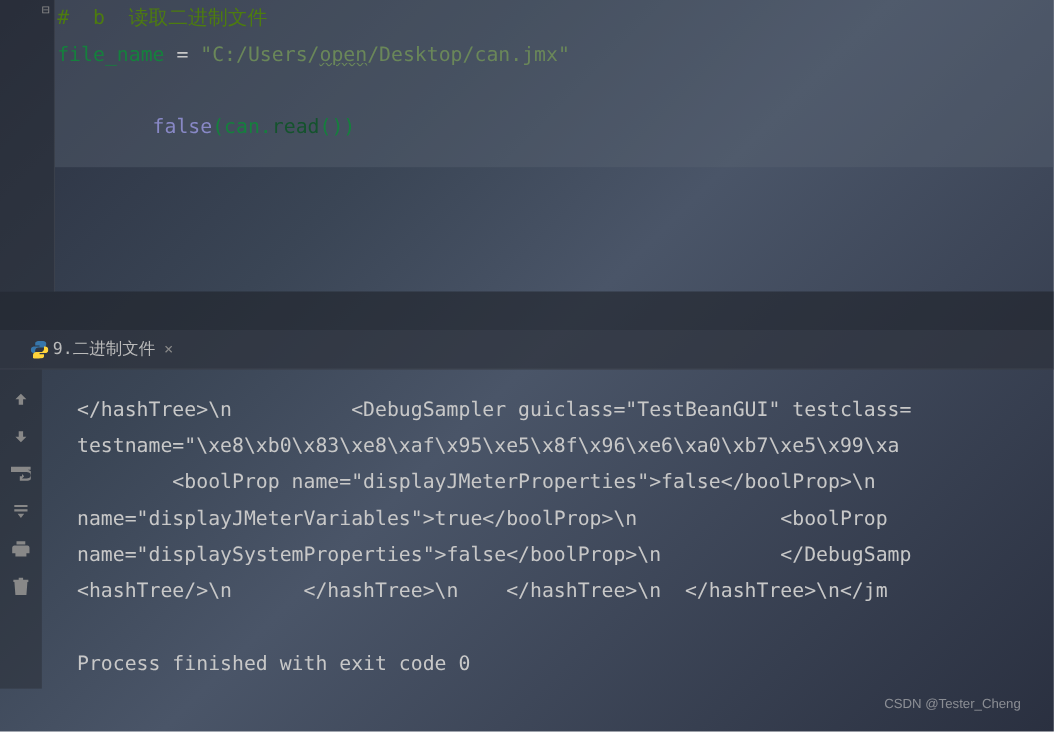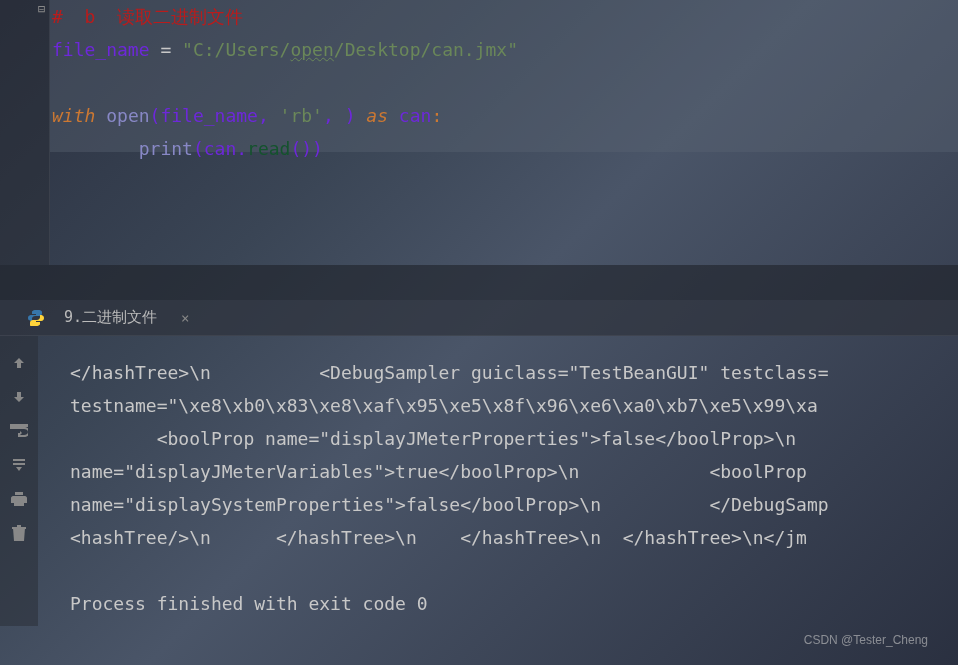--- a/index.html
+++ b/index.html
@@ -43,50 +43,50 @@
       left: 0;
       right: 0;
       height: 152px;
       background: rgba(90, 100, 115, 0.4);
     }
     .code-line {
       position: relative;
       white-space: pre;
       z-index: 1;
     }
-    .comment { color: #b91c1c; }
+    .comment { color: #4d7c0f; }
     .string { color: #6a8759; }
     .keyword-with { color: #cc7832; font-style: italic; }
     .keyword-as { color: #cc7832; font-style: italic; }
     .keyword-open { color: #8888c6; }
     .keyword-print { color: #8888c6; }
     .keyword-read { color: #14532d; }
     .operator { color: #c8c8c8; }
     .colon { color: #cc7832; }
-    .identifier { color: #6d28d9; }
+    .identifier { color: #15803d; }
     .underline-cheng {
       text-decoration: underline wavy #6a8759;
       text-decoration-thickness: 1px;
     }
     .splitter {
       height: 35px;
       background: rgba(30, 33, 40, 0.6);
     }
     .tab-bar {
       height: 36px;
       background: rgba(45, 50, 60, 0.7);
       display: flex;
       align-items: center;
       padding-left: 20px;
       border-bottom: 1px solid rgba(80, 85, 95, 0.4);
     }
     .tab {
       display: flex;
       align-items: center;
-      gap: 20px;
+      gap: 4px;
       padding: 0 8px;
       font-size: 15px;
       color: #bbb;
     }
     .python-icon {
       width: 16px;
       height: 16px;
     }
     .close-icon {
       color: #888;
@@ -140,22 +140,21 @@
 
 <div class="editor-area">
   <div class="gutter">
     <span class="fold-marker">⊟</span>
   </div>
   <div class="code-content">
     <div class="code-highlight"></div>
     <div class="code-line"><span class="comment">#  b  读取二进制文件</span></div>
     <div class="code-line"><span class="identifier">file_name</span><span class="operator"> = </span><span class="string">"C:/Users/<span class="underline-cheng">open</span>/Desktop/can.jmx"</span></div>
     <div class="code-line"> </div>
-    <div class="code-line"><span class="keyword-with">with</span> <span class="keyword-open">open</span><span class="identifier">(file_name, </span><span class="string">'rb'</span><span class="identifier">, ) </span><span class="keyword-as">as</span><span class="identifier"> can</span><span class="colon">:</span></div>
-    <div class="code-line"><span>        </span><span class="keyword-print">print</span><span class="identifier">(can.</span><span class="keyword-read">read</span><span class="identifier">())</span></div>
+    <div class="code-line"><span>        </span><span class="keyword-print">false</span><span class="identifier">(can.</span><span class="keyword-read">read</span><span class="identifier">())</span></div>
   </div>
 </div>
 
 <div class="splitter"></div>
 
 <div class="tab-bar">
   <div class="tab">
     <svg class="python-icon" viewBox="0 0 16 16">
       <path fill="#3776ab" d="M8 0C4 0 4 2 4 2v2h4v1H3S0 5 0 8s3 3 3 3h1V9s0-3 3-3h4s3 0 3-3V2s0-2-4-2H8z"></path>
       <path fill="#ffd43b" d="M8 16c4 0 4-2 4-2v-2H8v-1h5s3 0 3-3-3-3-3-3h-1v2s0 3-3 3H5s-3 0-3 3v2s0 2 4 2h2z"></path>

